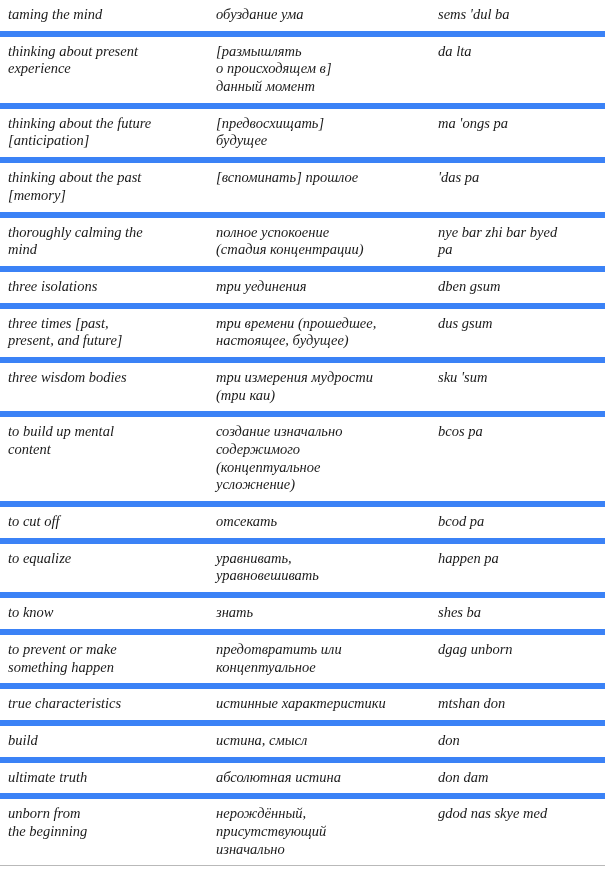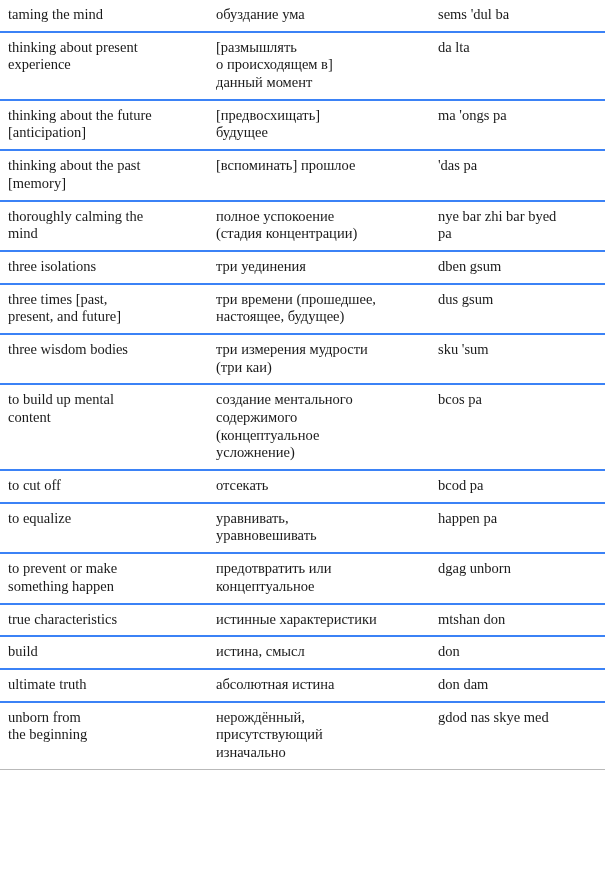--- a/index.html
+++ b/index.html
@@ -11,23 +11,24 @@
     width: 605px;
     height: 893px;
     font-family: "Liberation Serif", serif;
     color: #1a1a1a;
     overflow: hidden;
   }
   .glossary-table {
     width: 605px;
     border-collapse: collapse;
     table-layout: fixed;
+    font-style: italic;
   }
   .glossary-table td {
-    border-top: 2px solid #3b82f6;
+    border-top: 6px solid #3b82f6;
     border-bottom: 1px solid #b9b9b9;
     padding: 6px 8px 7px 8px;
     font-size: 14.5px;
     line-height: 1.22;
     vertical-align: top;
     word-wrap: break-word;
   }
   .glossary-table tr:first-child td {
     border-top: none;
   }
@@ -145,21 +146,21 @@
         <td class="col-tib">
           <span class="cell-line">sku 'sum</span>
         </td>
       </tr>
       <tr>
         <td class="col-en">
           <span class="cell-line">to build up mental</span>
           <span class="cell-line">content</span>
         </td>
         <td class="col-ru">
-          <span class="cell-line">создание ментального</span>
+          <span class="cell-line">создание изначально</span>
           <span class="cell-line">содержимого</span>
           <span class="cell-line">(концептуальное</span>
           <span class="cell-line">усложнение)</span>
         </td>
         <td class="col-tib">
           <span class="cell-line">bcos pa</span>
         </td>
       </tr>
       <tr>
         <td class="col-en">
@@ -175,20 +176,31 @@
       <tr>
         <td class="col-en">
           <span class="cell-line">to equalize</span>
         </td>
         <td class="col-ru">
           <span class="cell-line">уравнивать,</span>
           <span class="cell-line">уравновешивать</span>
         </td>
         <td class="col-tib">
           <span class="cell-line">happen pa</span>
+        </td>
+      </tr>
+      <tr>
+        <td class="col-en">
+          <span class="cell-line">to know</span>
+        </td>
+        <td class="col-ru">
+          <span class="cell-line">знать</span>
+        </td>
+        <td class="col-tib">
+          <span class="cell-line">shes ba</span>
         </td>
       </tr>
       <tr>
         <td class="col-en">
           <span class="cell-line">to prevent or make</span>
           <span class="cell-line">something happen</span>
         </td>
         <td class="col-ru">
           <span class="cell-line">предотвратить или</span>
           <span class="cell-line">концептуальное</span>

